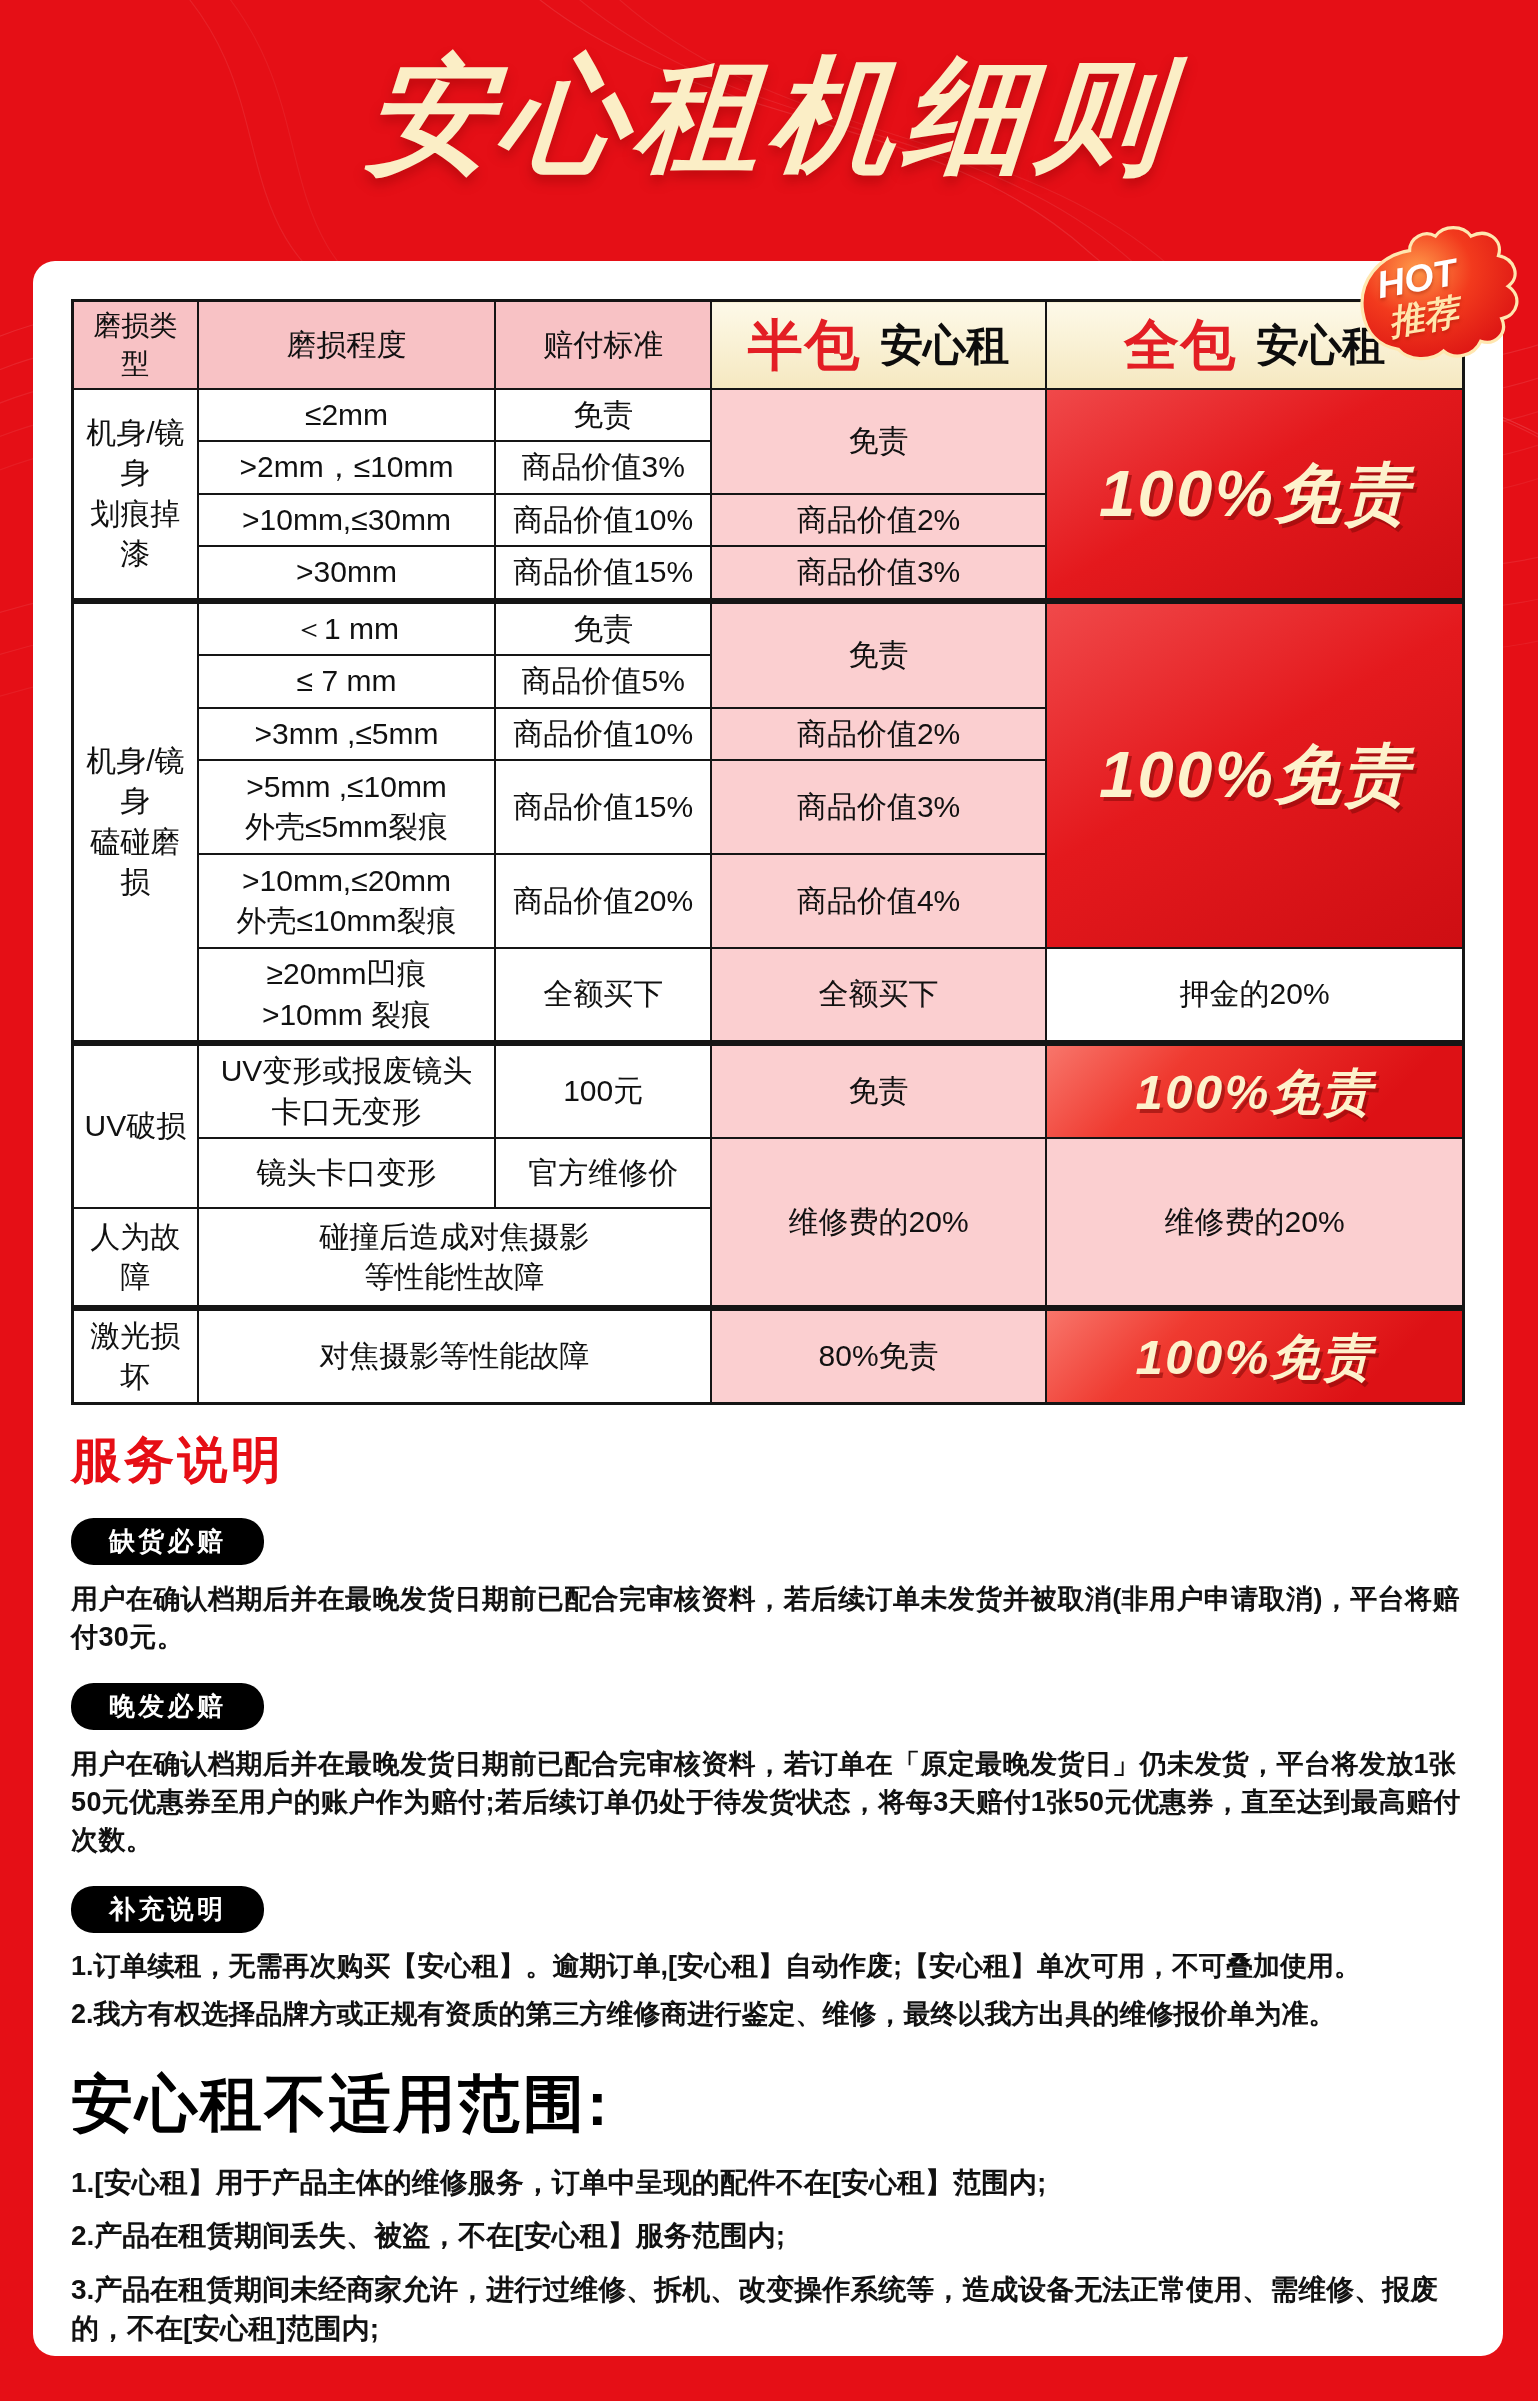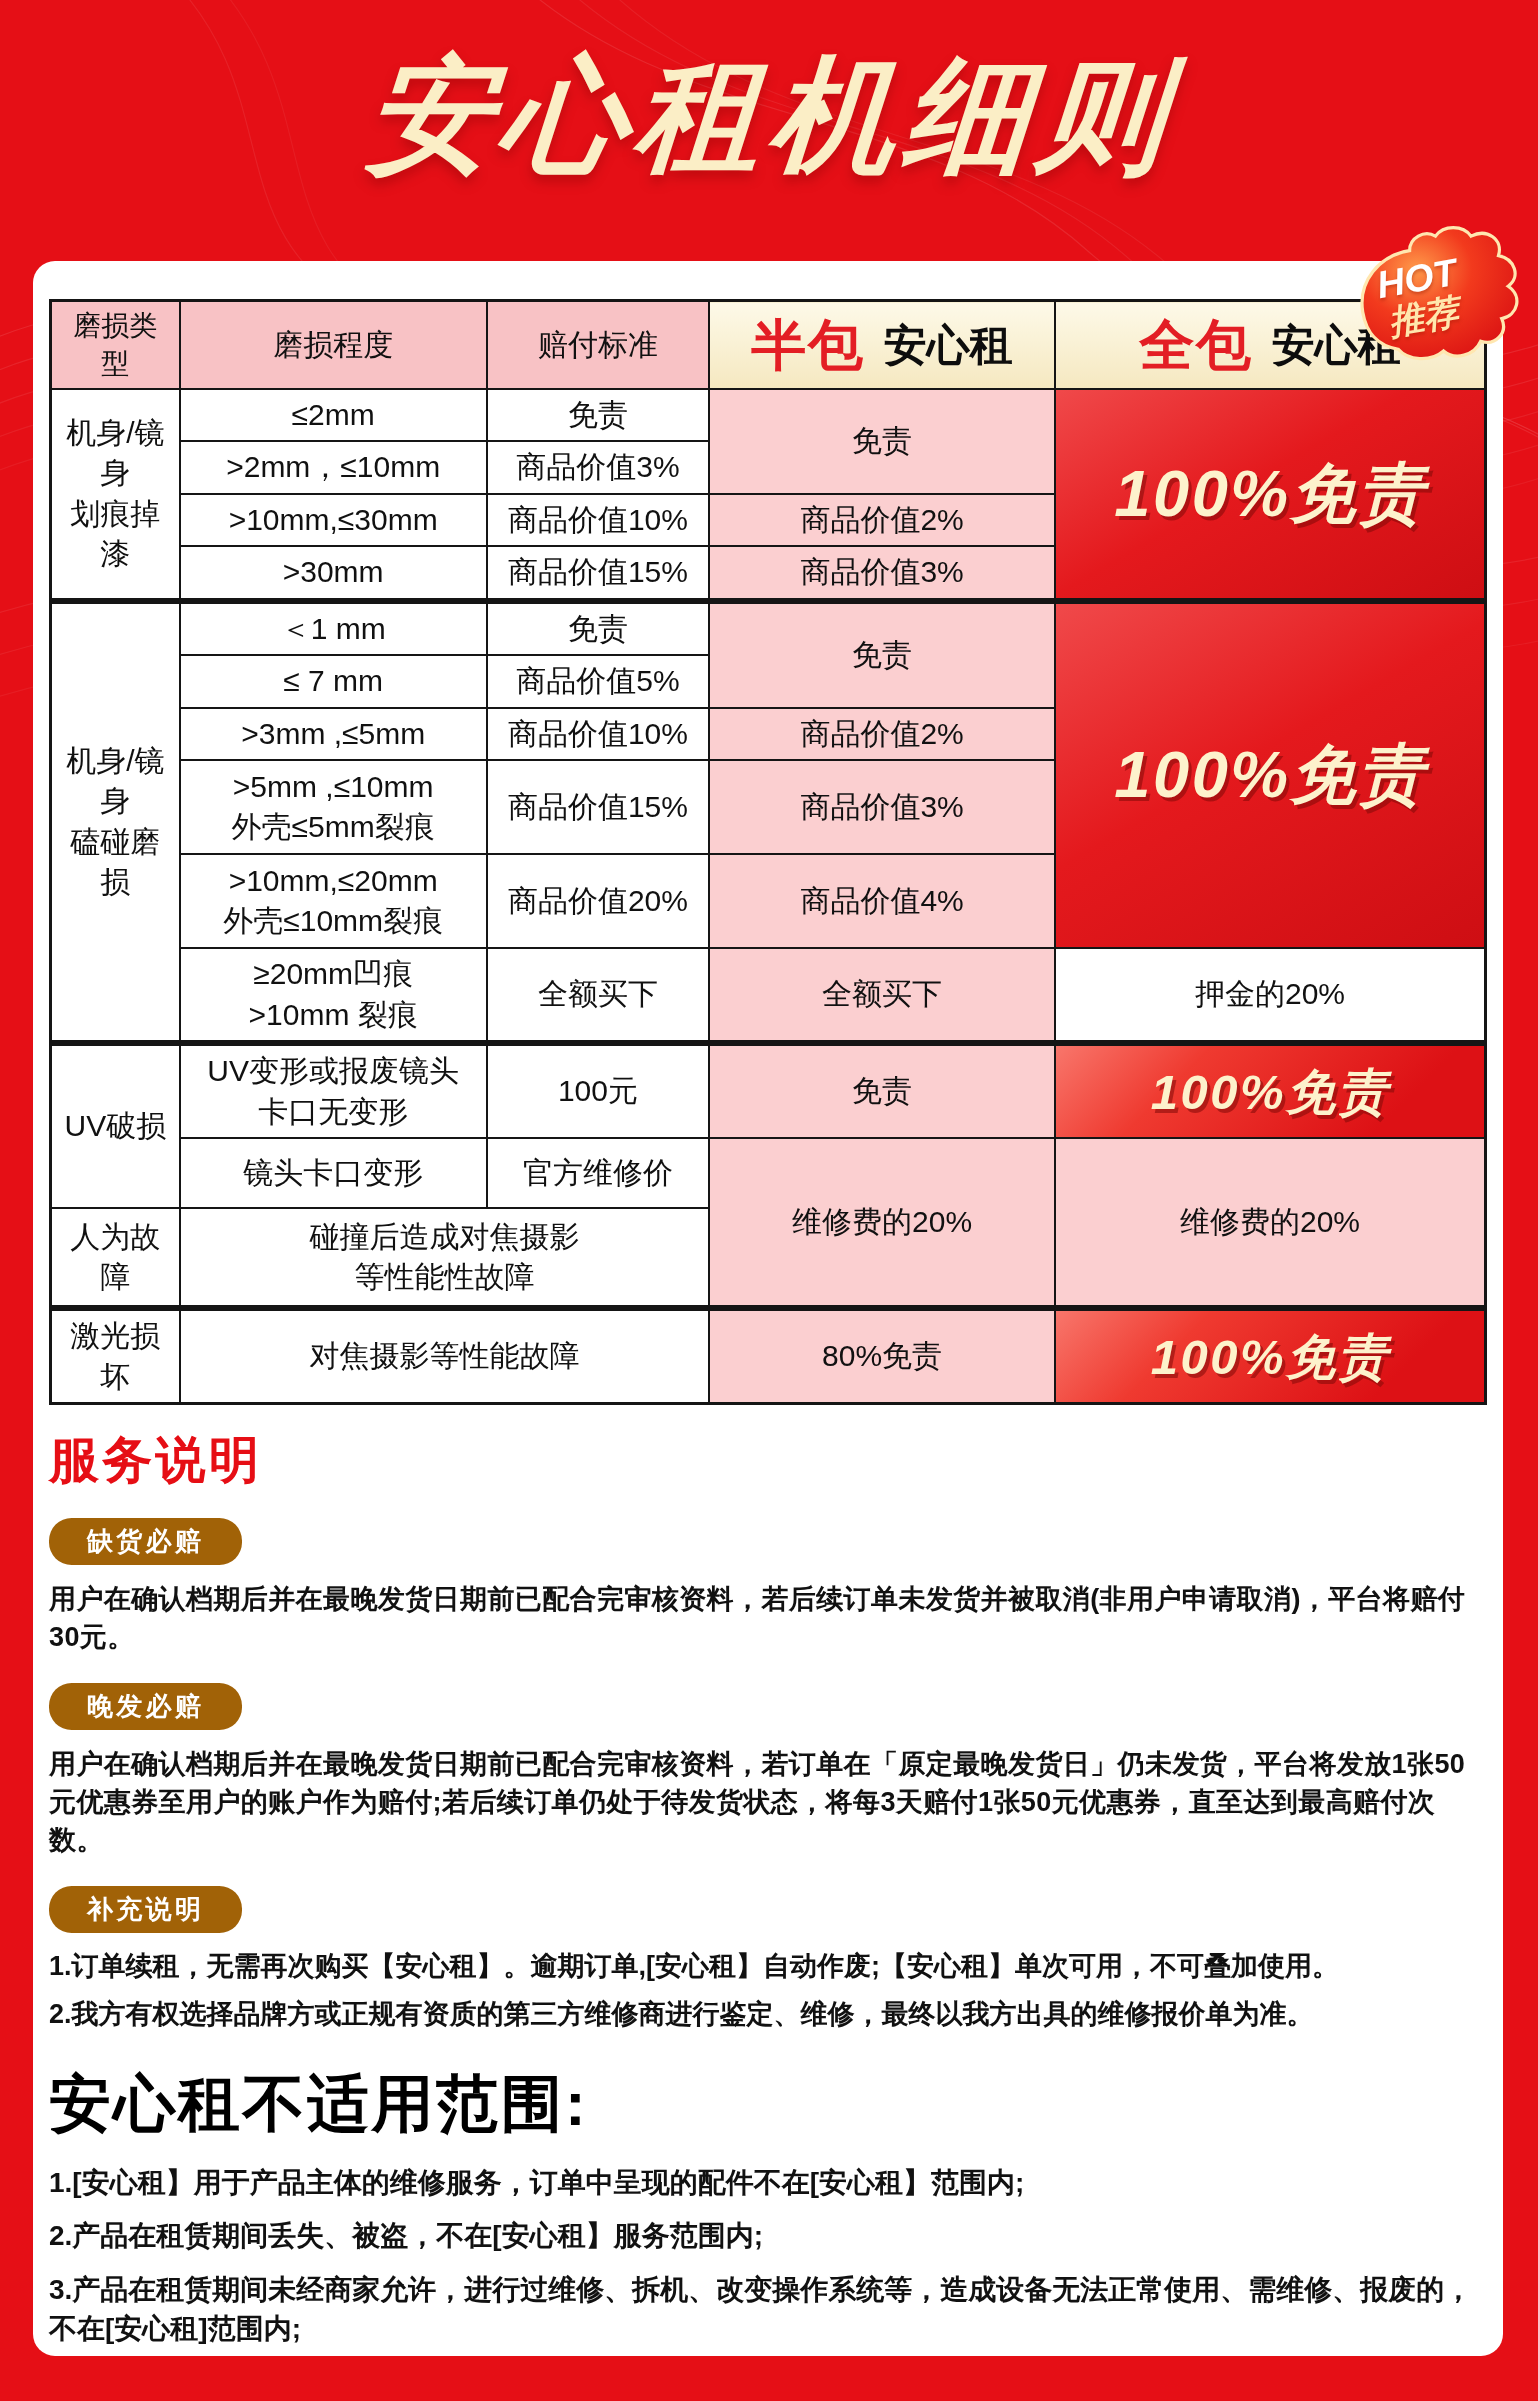--- a/index.html
+++ b/index.html
@@ -16,21 +16,21 @@
     text-align:center;font-size:126px;font-weight:900;font-style:italic;
     letter-spacing:8.4px;color:#FBEEC6;
     transform:skewX(-4deg);
     text-shadow:0 6.7px 11.7px rgba(120,0,0,.35);
     white-space:nowrap;
   }
   
   .card{
     position:absolute;left:33px;top:261px;width:1470px;height:2095px;
     background:#ffffff;border-radius:22px;z-index:1;
-    padding:38px 16px;box-sizing:border-box;overflow:hidden;
+    padding:38px 38px;box-sizing:border-box;overflow:hidden;
   }
   
   table.comp{
     width:100%;border-collapse:collapse;table-layout:fixed;
     border:3.3px solid #151515;margin-bottom:22px;
   }
   table.comp td{
     border:2.5px solid #151515;color:#111;
     padding:5px 8.4px;vertical-align:middle;text-align:center;
     font-size:30px;font-weight:500;line-height:1.35;
@@ -57,21 +57,21 @@
     letter-spacing:2.5px;text-shadow:3.3px 4.2px 0 rgba(130,10,8,.55);
     white-space:nowrap;
   }
   .exempt.big{font-size:65px;}
   .exempt.sm{font-size:49px;}
   
   .sec-title{
     margin:0 0 22px 0;font-size:50px;font-weight:900;color:#E60E15;letter-spacing:3.3px;
   }
   .pill{
-    display:inline-block;background:#a16207;color:#fff;border-radius:22.6px;
+    display:inline-block;background:#000000;color:#fff;border-radius:22.6px;
     padding:5.9px 38px;font-size:26px;font-weight:800;letter-spacing:3.3px;
     margin:1.7px 0 15px 0;
   }
   .para{
     margin:0 0 25px 0;font-size:27px;font-weight:600;color:#111;
     line-height:1.42;letter-spacing:0.4px;
   }
   .subitem{margin:0 0 10px 0;font-size:27px;font-weight:700;color:#111;line-height:1.4;}
   .scope-title{
     margin:28.4px 0 16.7px 0;font-size:62px;font-weight:900;color:#000;letter-spacing:2.5px;

